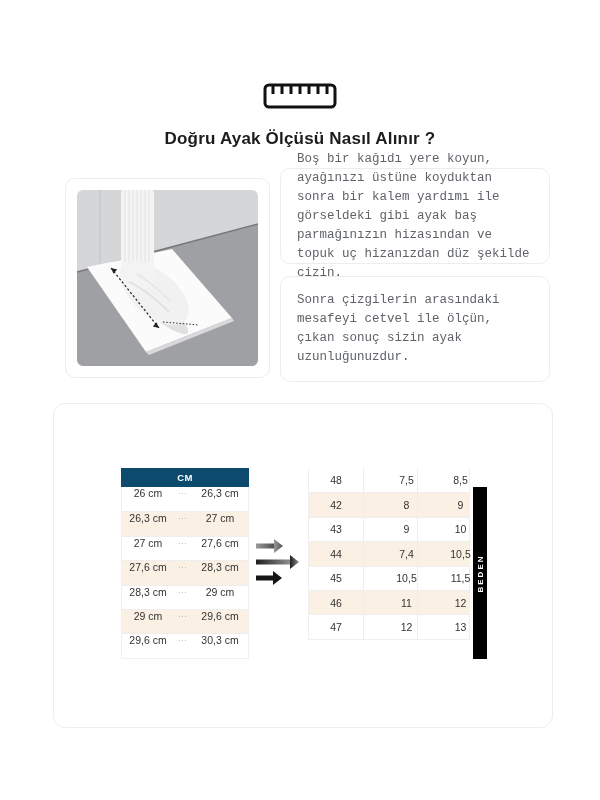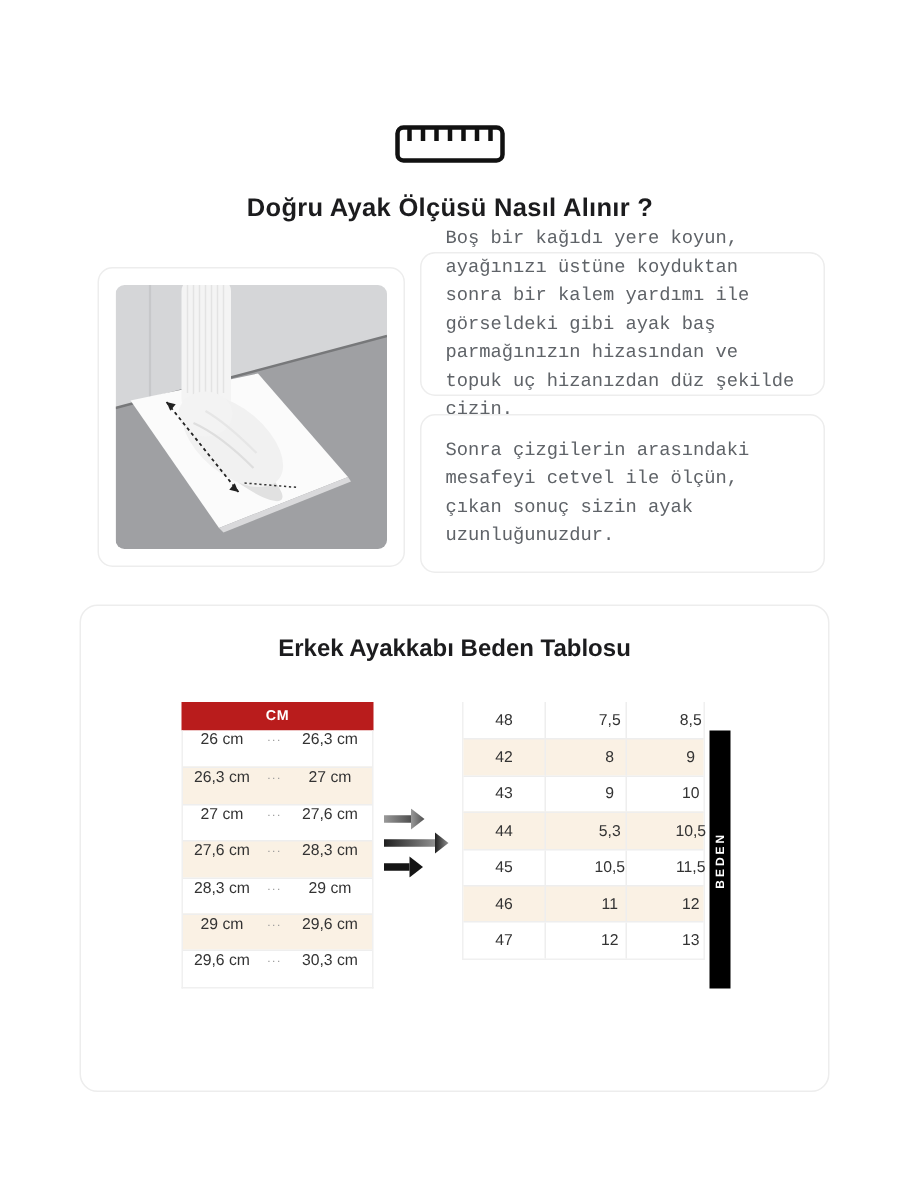--- a/index.html
+++ b/index.html
@@ -27,21 +27,21 @@
   .step-text { font-size:12.5px; line-height:19px; color:#5f6368;font-family:Liberation Mono, monospace; }
 
   
   .size-card { position:absolute; left:53px; top:403px; width:500px; height:325px;
                border:1px solid #ededed; border-radius:12px; background:#fff; }
   .size-title { position:absolute; left:0; top:20px; width:100%; text-align:center;
                 font-size:16px; font-weight:700; color:#1c1c1e; }
 
   
   .tbl { position:absolute; font-size:10.5px; color:#333; }
-  .thead { height:19px; background:#b91c1c; color:#fff; display:flex; align-items:center;
+  .thead { height:19px; background:#0c4a6e; color:#fff; display:flex; align-items:center;
            font-size:9.5px; font-weight:700; letter-spacing:.4px; }
   .thead.center { justify-content:center; }
   .tbody { border:1px solid #f0f0f0; border-top:none; background:#fff; }
   .trow { height:24.4px; display:flex; }
   .trow + .trow { border-top:1px solid #eeeeee; }
   .trow:nth-child(even) { background:#faf1e4; }
 
   
   .cm-table { left:67px; top:64px; width:128px; }
   .c-from { flex:0 0 52px; text-align:center; }
@@ -126,21 +126,20 @@
 
   <div class="step-card step-1">
     <div class="step-text">Boş bir kağıdı yere koyun, ayağınızı üstüne koyduktan sonra bir kalem yardımı ile görseldeki gibi ayak baş parmağınızın hizasından ve topuk uç hizanızdan düz şekilde çizin.</div>
   </div>
 
   <div class="step-card step-2">
     <div class="step-text">Sonra çizgilerin arasındaki mesafeyi cetvel ile ölçün, çıkan sonuç sizin ayak uzunluğunuzdur.</div>
   </div>
 
   <div class="size-card">
-    <div class="size-title">Erkek Ayakkabı Beden Tablosu</div>
 
     <div class="tbl cm-table">
       <div class="thead center">CM</div>
       <div class="tbody">
         <div class="trow">
           <span class="c-from">26 cm</span>
           <span class="c-dots">...</span>
           <span class="c-to">26,3 cm</span>
         </div>
         <div class="trow">
@@ -215,21 +214,21 @@
           <span class="scell">8</span>
           <span class="scell">9</span>
         </div>
         <div class="trow">
           <span class="scell">43</span>
           <span class="scell">9</span>
           <span class="scell">10</span>
         </div>
         <div class="trow">
           <span class="scell">44</span>
-          <span class="scell">5,3</span>
+          <span class="scell">7,4</span>
           <span class="scell">10,5</span>
         </div>
         <div class="trow">
           <span class="scell">45</span>
           <span class="scell">10,5</span>
           <span class="scell">11,5</span>
         </div>
         <div class="trow">
           <span class="scell">46</span>
           <span class="scell">11</span>

